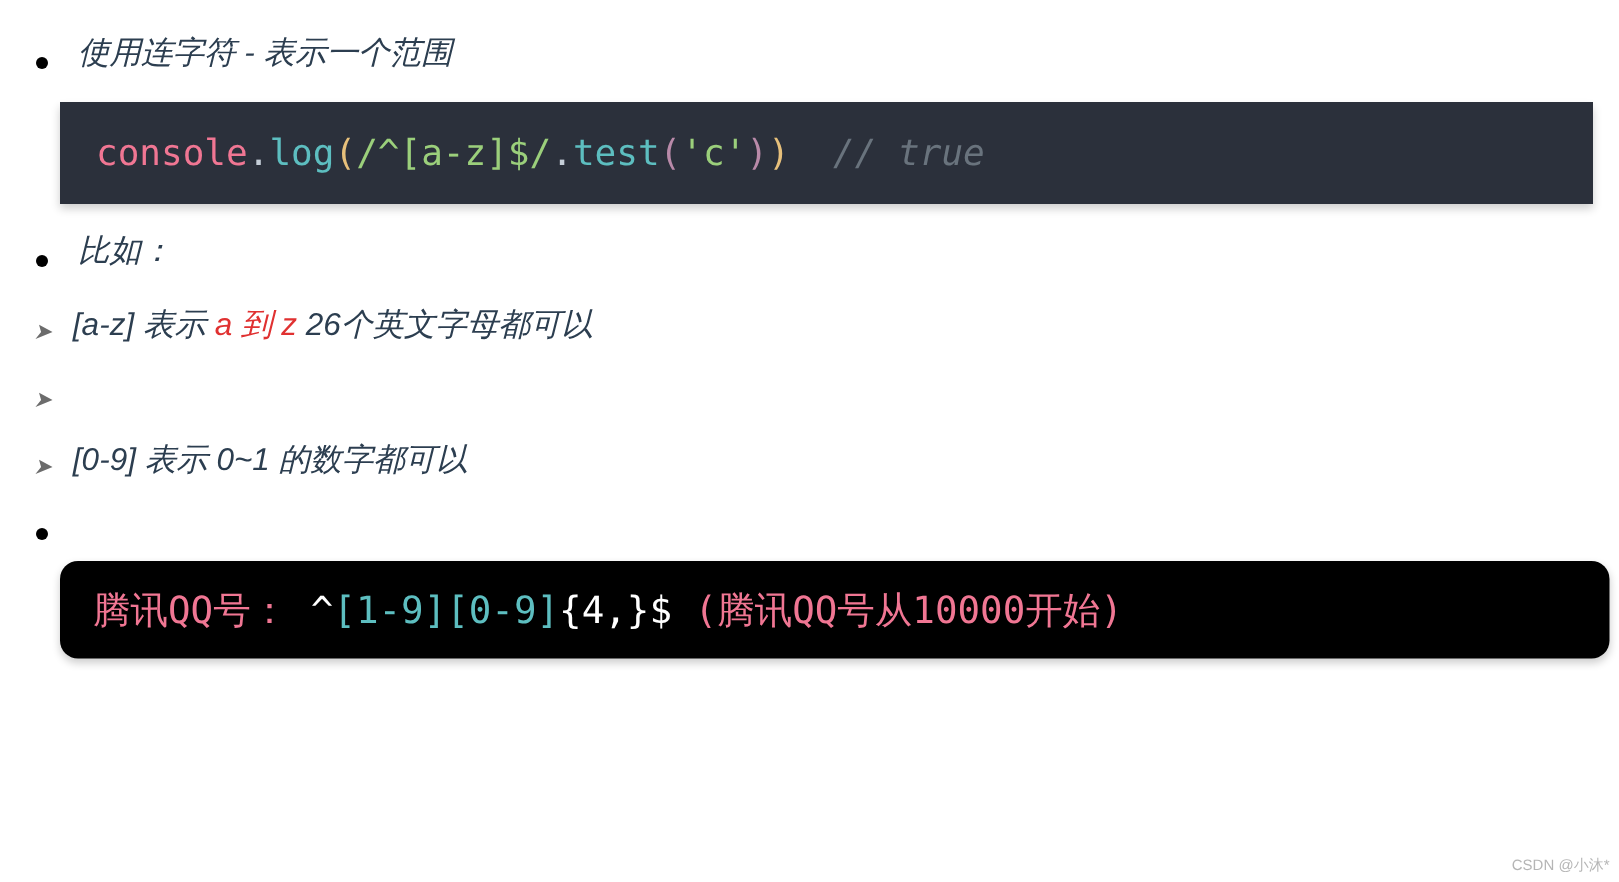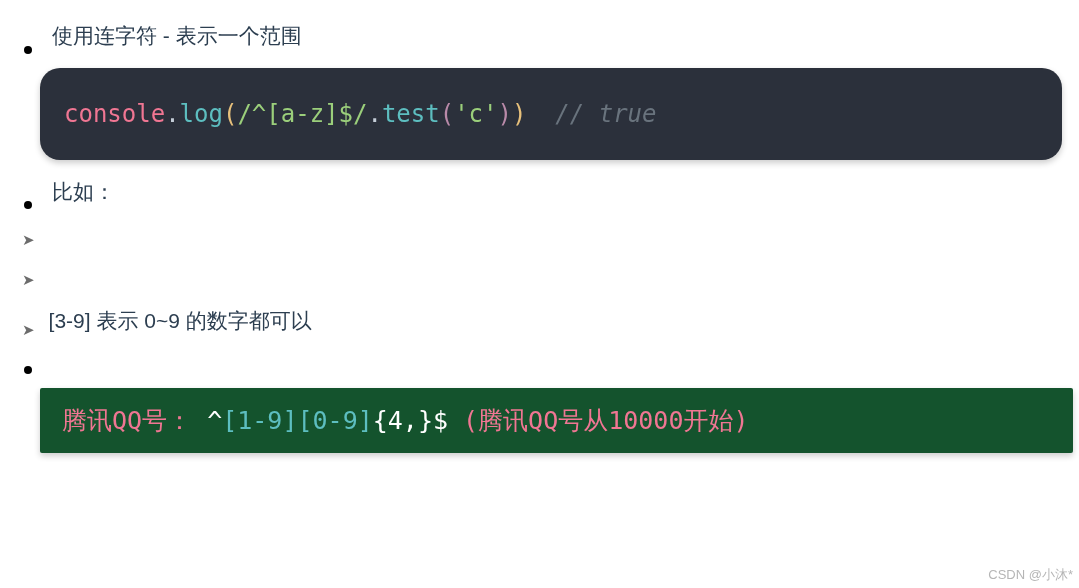--- a/index.html
+++ b/index.html
@@ -7,22 +7,23 @@
     padding: 10px 2px;
     font-family: "Microsoft YaHei", "PingFang SC", Arial, sans-serif;
     font-size: 21px;
     color: #2c3e50;
     background: #ffffff;
     width: 1079px;
     box-sizing: border-box;
   }
   .row {
     display: flex;
-    align-items: flex-end;
+    align-items: center;
     margin: 8px 0 14px 0;
+    font-style: italic;
   }
   .bullet {
     width: 8px;
     height: 8px;
     background: #000;
     border-radius: 50%;
     margin: 13px 20px 0 22px;
     flex-shrink: 0;
   }
   .chev {
@@ -33,53 +34,53 @@
     letter-spacing: -2px;
   }
   .text {
     line-height: 1.7;
   }
   .red {
     color: #e03131;
   }
   .codebox {
     background: #2b303b;
-    border-radius: 20px;
+    border-radius: 0;
     margin: 6px 15px 14px 38px;
-    padding: 32px 24px;
+    padding: 20px 24px;
     font-family: "Consolas", "Monaco", monospace;
     font-size: 24px;
     white-space: pre;
     overflow: hidden;
     box-shadow: 0 3px 6px rgba(0,0,0,0.2);
   }
   .codebox2 {
-    background: #14532d;
-    border-radius: 2px;
+    background: #000000;
+    border-radius: 12px;
     margin: 12px 4px 4px 38px;
     padding: 16px 22px;
     font-family: "Consolas", "Monaco", monospace;
     font-size: 25px;
     white-space: pre;
     overflow: hidden;
     box-shadow: 0 3px 6px rgba(0,0,0,0.2);
   }
   .t-pink   { color: #f07693; }
   .t-teal   { color: #5dbec0; }
   .t-green  { color: #9bcf7b; }
   .t-yellow { color: #e7c07b; }
   .t-mauve  { color: #b98aa9; }
   .t-gray   { color: #69737d; font-style: italic; }
   .t-plain  { color: #c5ced8; }
   .t-white  { color: #ffffff; }
   .watermark {
     position: fixed;
     right: 6px;
     bottom: 4px;
-    font-size: 13px;
+    font-size: 10px;
     color: rgba(120,120,120,0.55);
     font-family: Arial, sans-serif;
   }
 </style>
 </head>
 <body>
 
 <div class="row">
   <div class="bullet"></div>
   <div class="text">使用连字符 - 表示一个范围</div>
@@ -87,29 +88,32 @@
 
 <div class="codebox"><span class="t-pink">console</span><span class="t-plain">.</span><span class="t-teal">log</span><span class="t-yellow">(</span><span class="t-green">/^[a-z]$/</span><span class="t-plain">.</span><span class="t-teal">test</span><span class="t-mauve">(</span><span class="t-green">'c'</span><span class="t-mauve">)</span><span class="t-yellow">)</span><span>  </span><span class="t-gray">// true</span></div>
 
 <div class="row">
   <div class="bullet"></div>
   <div class="text">比如：</div>
 </div>
 
 <div class="row">
   <div class="chev">➤</div>
+  <div class="text">
+    <span>[a-z]  表示 </span><span class="red">a 到 z</span><span> 26个英文字母都可以</span>
+  </div>
 </div>
 
 <div class="row">
   <div class="chev">➤</div>
 </div>
 
 <div class="row">
   <div class="chev">➤</div>
-  <div class="text">[3-9]  表示 0~9 的数字都可以</div>
+  <div class="text">[0-9]  表示 0~1 的数字都可以</div>
 </div>
 
 <div class="row">
   <div class="bullet"></div>
 </div>
 
 <div class="codebox2"><span class="t-pink">腾讯QQ号： </span><span class="t-white">^</span><span class="t-teal">[1-9][0-9]</span><span class="t-white">{4,}</span><span class="t-white">$</span><span class="t-pink"> (腾讯QQ号从10000开始)</span></div>
 
 <div class="watermark">CSDN @小沐*</div>
 

